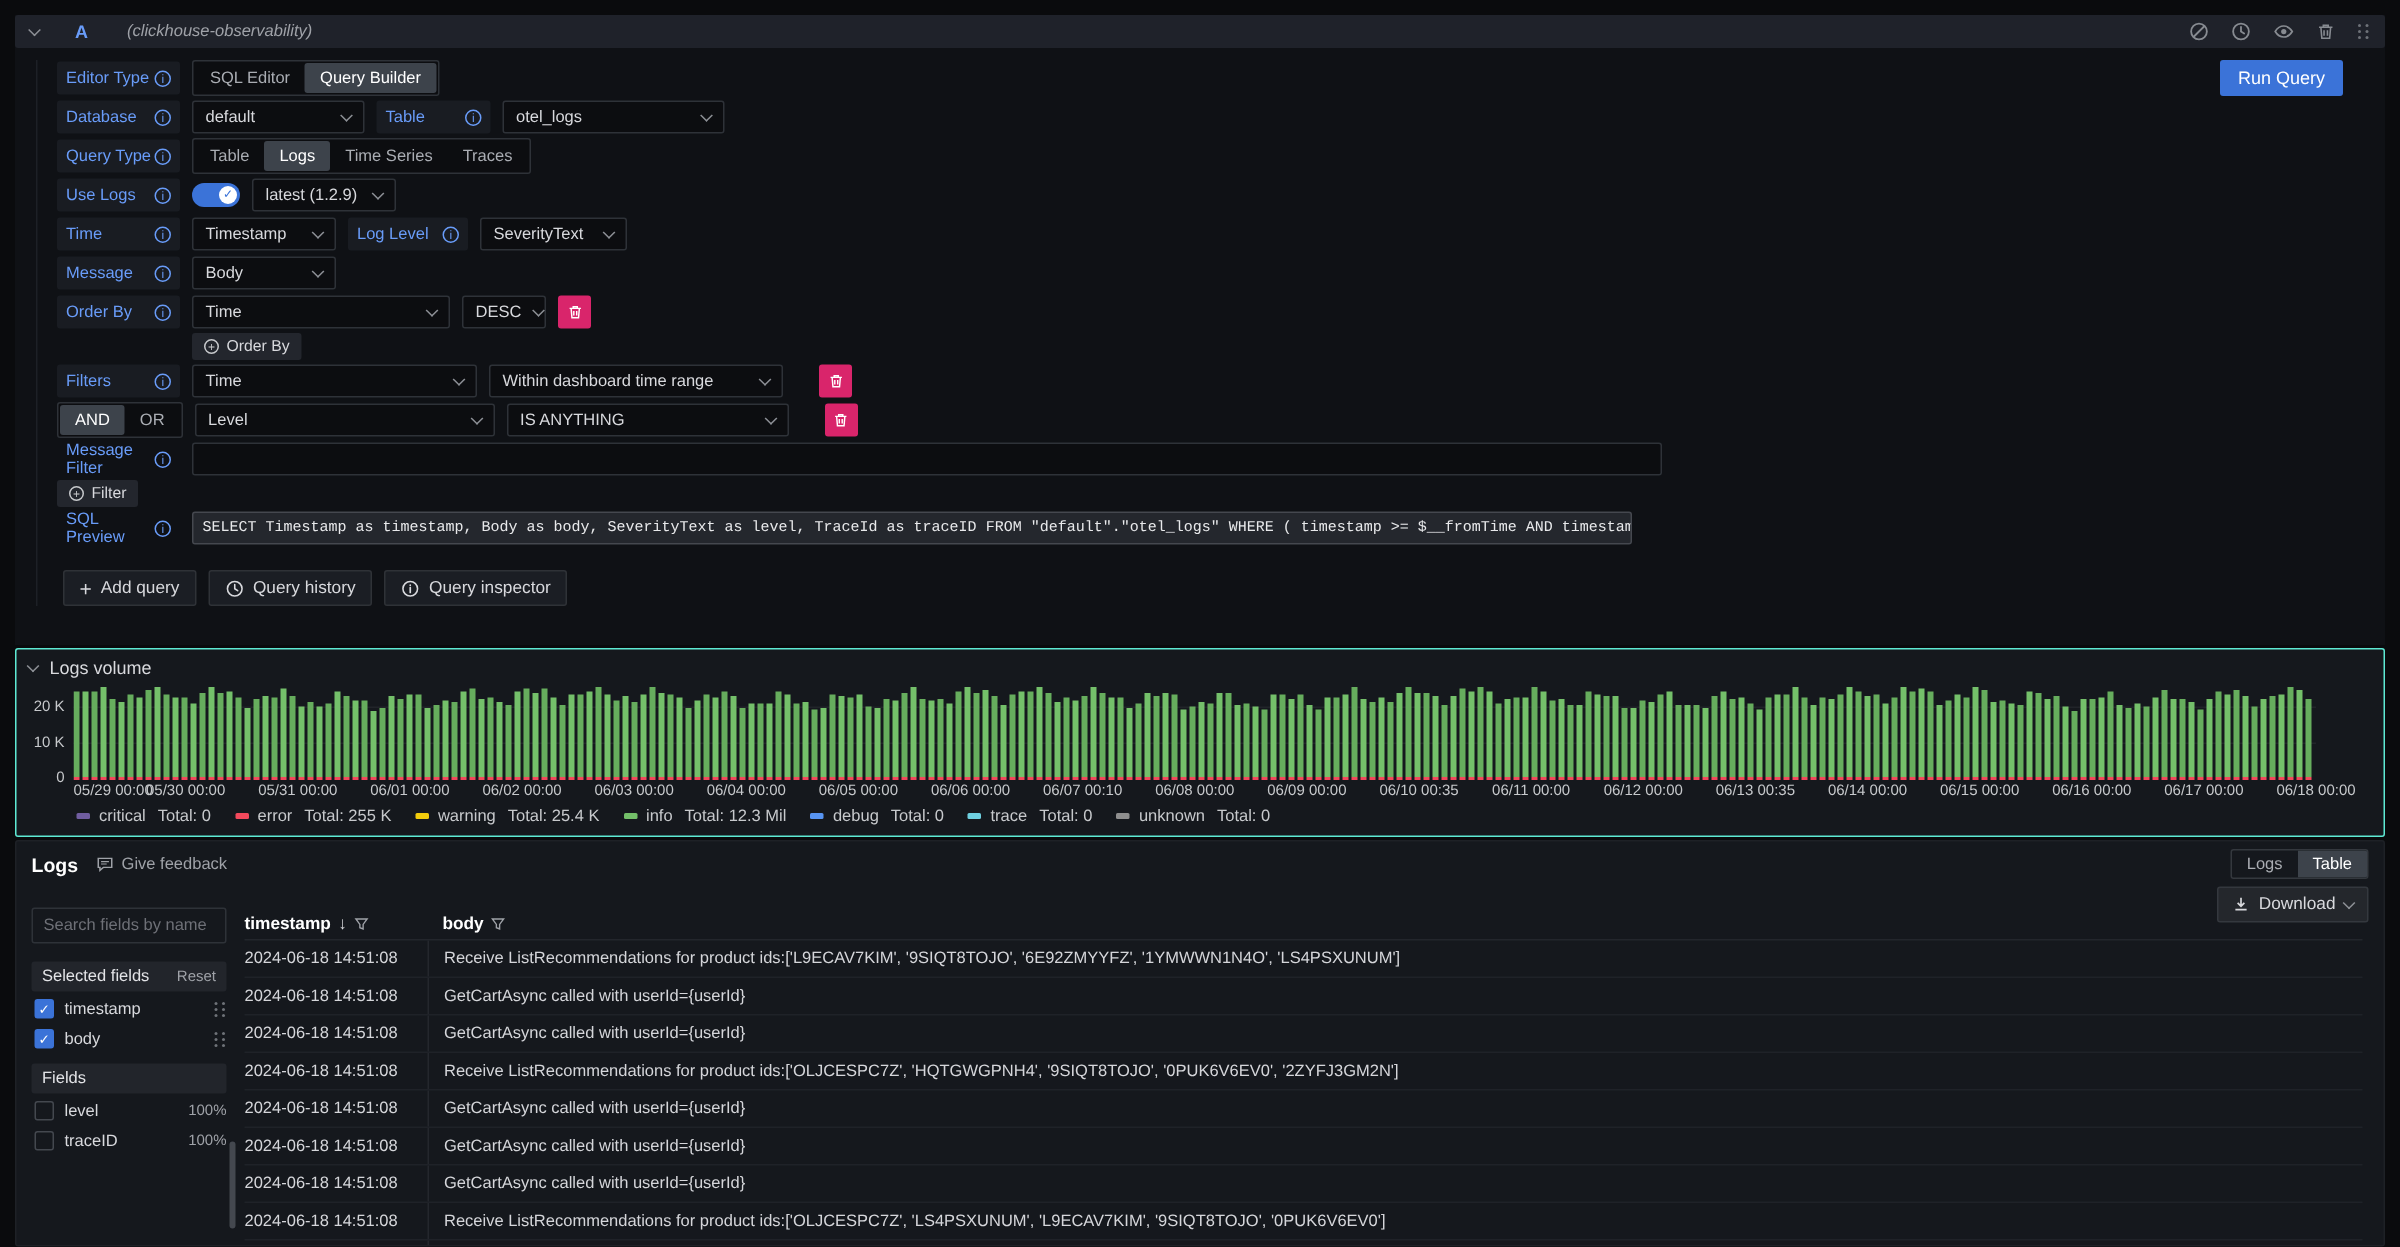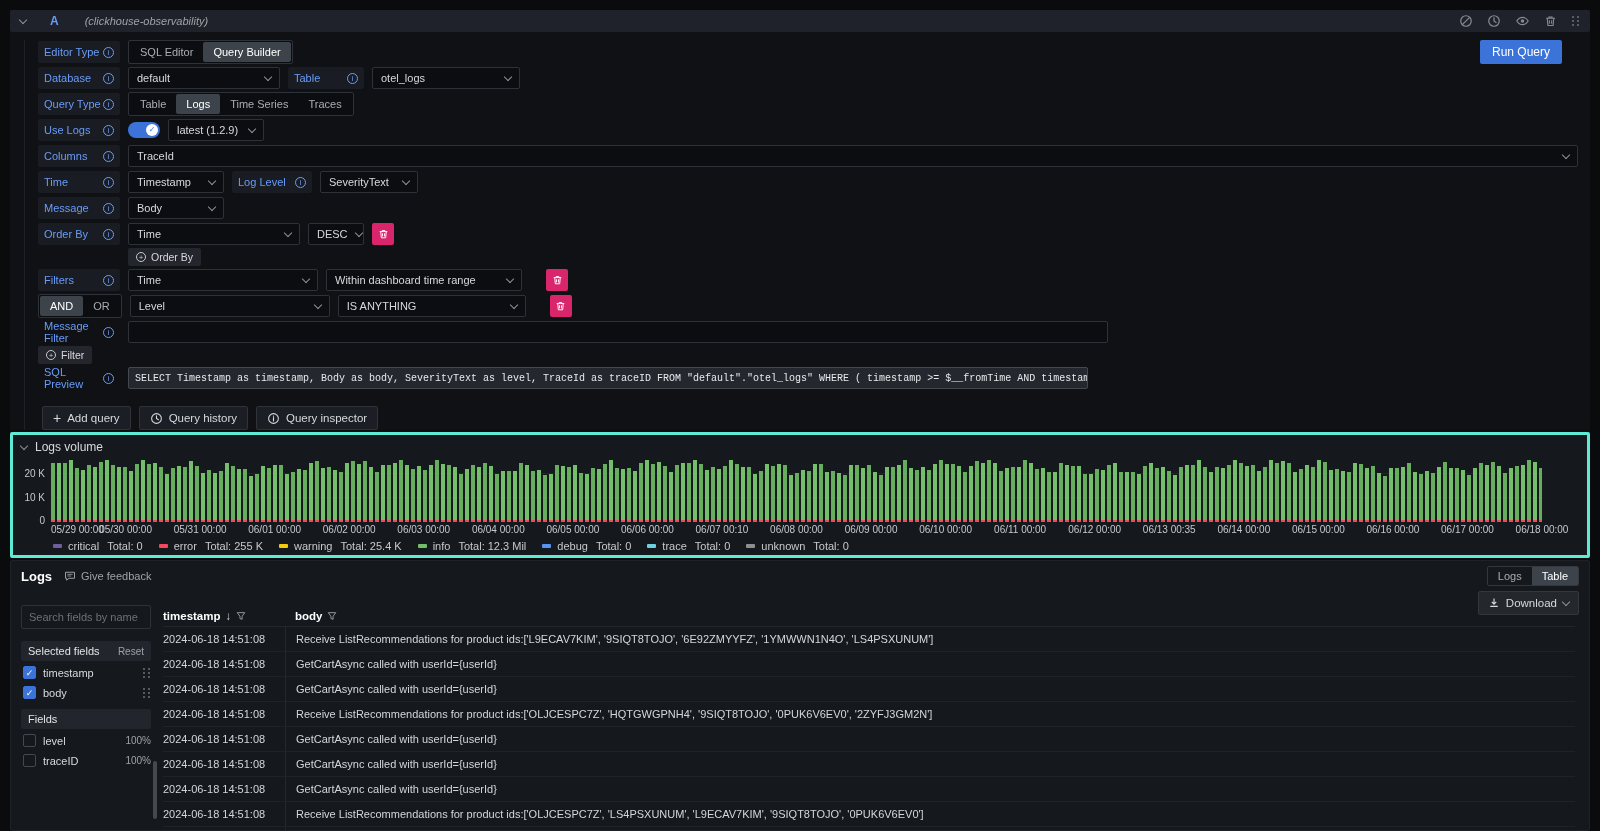--- a/index.html
+++ b/index.html
@@ -52,21 +52,21 @@
   .pluscirc::after { content:"+"; }
   #sqlbox { height:22px; background:#24272d; border:1px solid #45484f; border-radius:2px; color:#e8e9eb;
     font-family:"Liberation Mono","DejaVu Sans Mono",monospace; font-size:10px; display:flex; align-items:center;
     padding:0 6px; white-space:nowrap; overflow:hidden; width:960px; }
   #qfooter { display:flex; gap:8px; margin:16px 0 0 4px; }
   .fbtn { height:24px; background:#1b1e24; border:1px solid #2f3237; border-radius:2px; color:#d8d9dd;
     font-size:11.5px; display:flex; align-items:center; gap:6px; padding:0 10px; cursor:pointer; }
 
   
   #vol { position:absolute; left:10px; top:432px; right:10px; height:126px; background:#15181d;
-    border:3px solid #5eead4; border-radius:2px; }
+    border:1px solid #5eead4; border-radius:2px; }
   #vol .ptitle { display:flex; align-items:center; gap:8px; padding:5px 0 2px 8px; color:#d8d9dd; font-size:12px; }
   #chartwrap { position:relative; margin:4px 45px 0 38px; height:62px; }
   #bars { position:absolute; left:0; right:0; bottom:0; top:0; display:flex; align-items:flex-end; overflow:hidden; }
   .vbar { width:4px; margin-right:2px; flex:none; }
   .gline { position:absolute; left:0; right:0; height:1px; background:rgba(255,255,255,0.055); }
   .ylab { position:absolute; right:calc(100% + 6px); font-size:10px; color:#c7c9cc; white-space:nowrap; }
   #xaxis { position:relative; margin:2px 45px 0 38px; height:13px; font-size:10px; color:#c7c9cc; }
   .xtick { position:absolute; transform:translateX(-50%); white-space:nowrap; }
   .xtick.first { transform:none; }
   #legend { display:flex; gap:16px; margin:3px 0 0 40px; font-size:11px; color:#c7c9cc; align-items:center; }
@@ -162,21 +162,21 @@
         <span class="seg">SQL Editor</span>
         <span class="seg active">Query Builder</span>
       </span>
     </div>
 
     <div class="frow">
       <span class="flabel">
         <span>Database</span>
           <span class="iicon"></span>
       </span>
-      <span class="sel" style="width:152px">
+      <span class="sel" style="width:115px">
         <span>default</span>
           <span class="chev"></span>
       </span>
       <span class="flabel" style="width:76px">
         <span>Table</span>
           <span class="iicon"></span>
       </span>
       <span class="sel" style="width:148px">
         <span>otel_logs</span>
           <span class="chev"></span>
@@ -201,30 +201,20 @@
         <span>Use Logs</span>
           <span class="iicon"></span>
       </span>
       <span class="toggle"></span>
       <span class="sel" style="width:96px">
         <span>latest (1.2.9)</span>
           <span class="chev"></span>
       </span>
     </div>
 
-    <div class="frow">
-      <span class="flabel">
-        <span>Columns</span>
-          <span class="iicon"></span>
-      </span>
-      <span class="sel" style="flex:1; margin-right:12px">
-        <span>TraceId</span>
-          <span class="chev"></span>
-      </span>
-    </div>
 
     <div class="frow">
       <span class="flabel">
         <span>Time</span>
           <span class="iicon"></span>
       </span>
       <span class="sel" style="width:96px">
         <span>Timestamp</span>
           <span class="chev"></span>
       </span>
@@ -635,21 +625,21 @@
       <span class="xtick" style="left: 10%;">05/31 00:00</span>
       <span class="xtick" style="left: 15%;">06/01 00:00</span>
       <span class="xtick" style="left: 20%;">06/02 00:00</span>
       <span class="xtick" style="left: 25%;">06/03 00:00</span>
       <span class="xtick" style="left: 30%;">06/04 00:00</span>
       <span class="xtick" style="left: 35%;">06/05 00:00</span>
       <span class="xtick" style="left: 40%;">06/06 00:00</span>
       <span class="xtick" style="left: 45%;">06/07 00:10</span>
       <span class="xtick" style="left: 50%;">06/08 00:00</span>
       <span class="xtick" style="left: 55%;">06/09 00:00</span>
-      <span class="xtick" style="left: 60%;">06/10 00:00</span>
+      <span class="xtick" style="left: 60%;">06/10 00:35</span>
       <span class="xtick" style="left: 65%;">06/11 00:00</span>
       <span class="xtick" style="left: 70%;">06/12 00:00</span>
       <span class="xtick" style="left: 75%;">06/13 00:35</span>
       <span class="xtick" style="left: 80%;">06/14 00:00</span>
       <span class="xtick" style="left: 85%;">06/15 00:00</span>
       <span class="xtick" style="left: 90%;">06/16 00:00</span>
       <span class="xtick" style="left: 95%;">06/17 00:00</span>
       <span class="xtick" style="left: 100%;">06/18 00:00</span>
     </div>
   <div id="legend">

